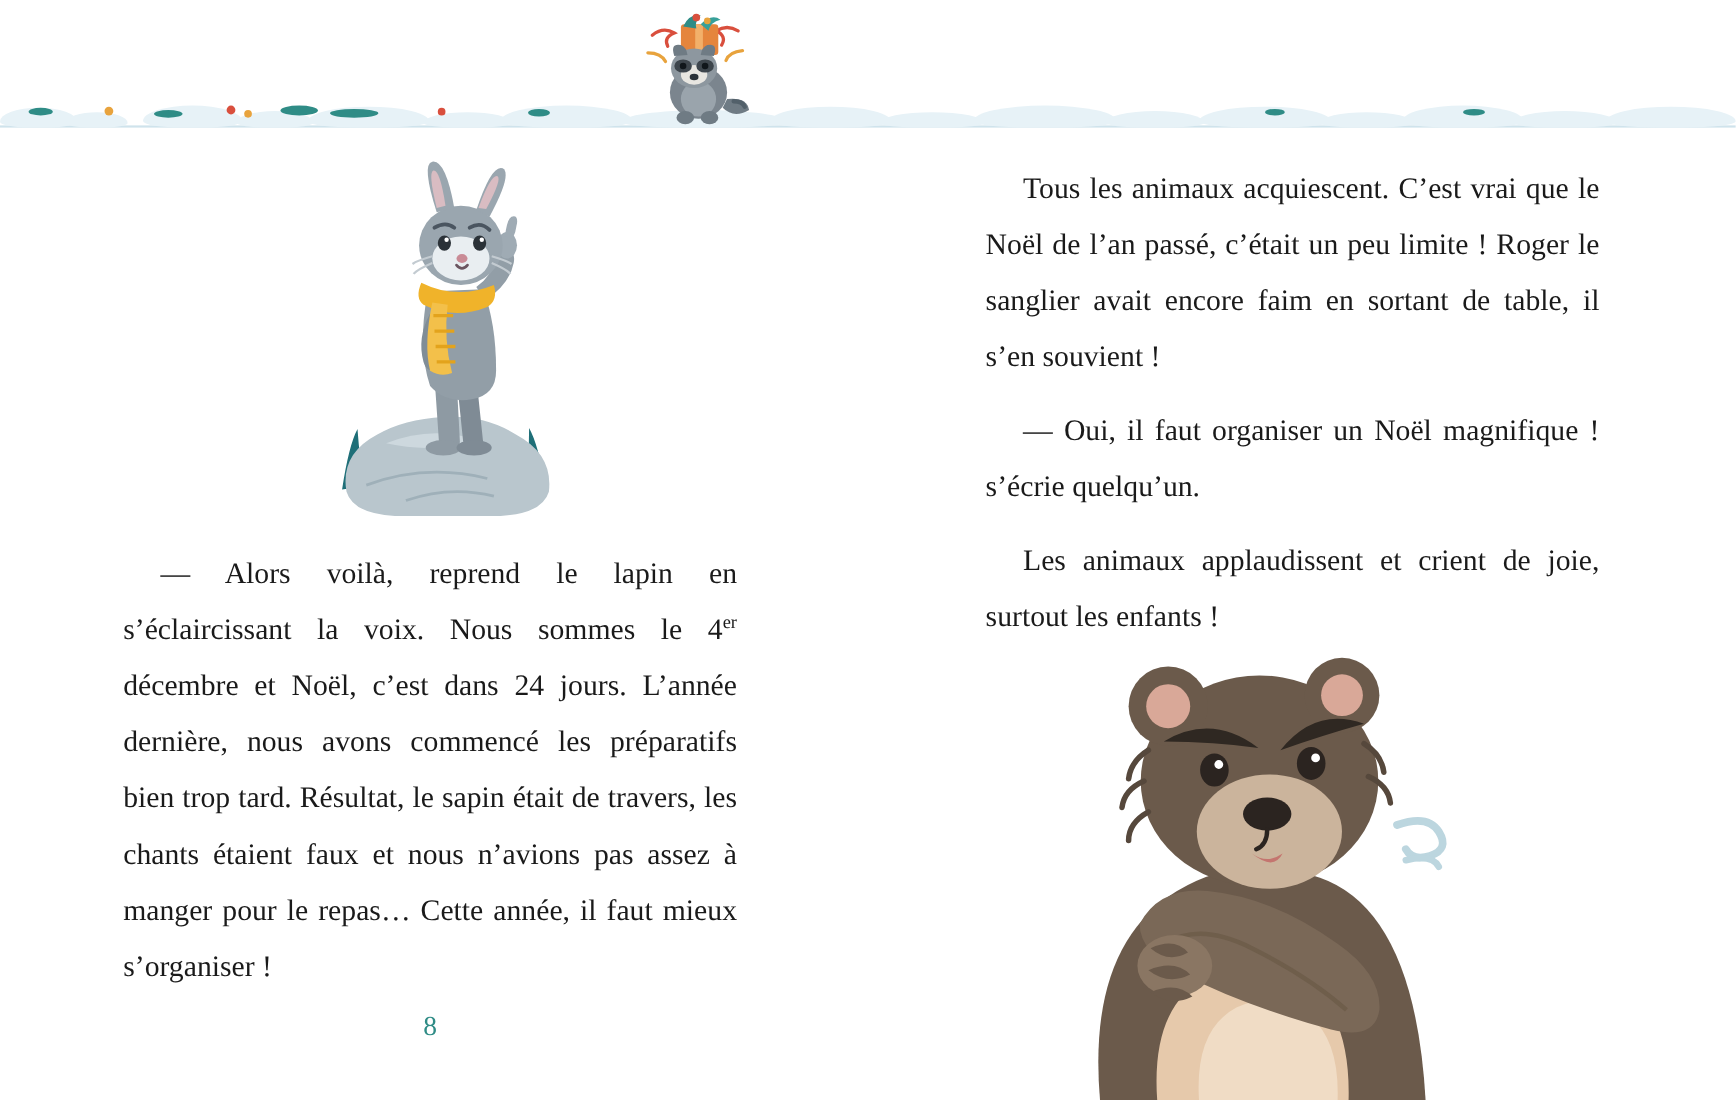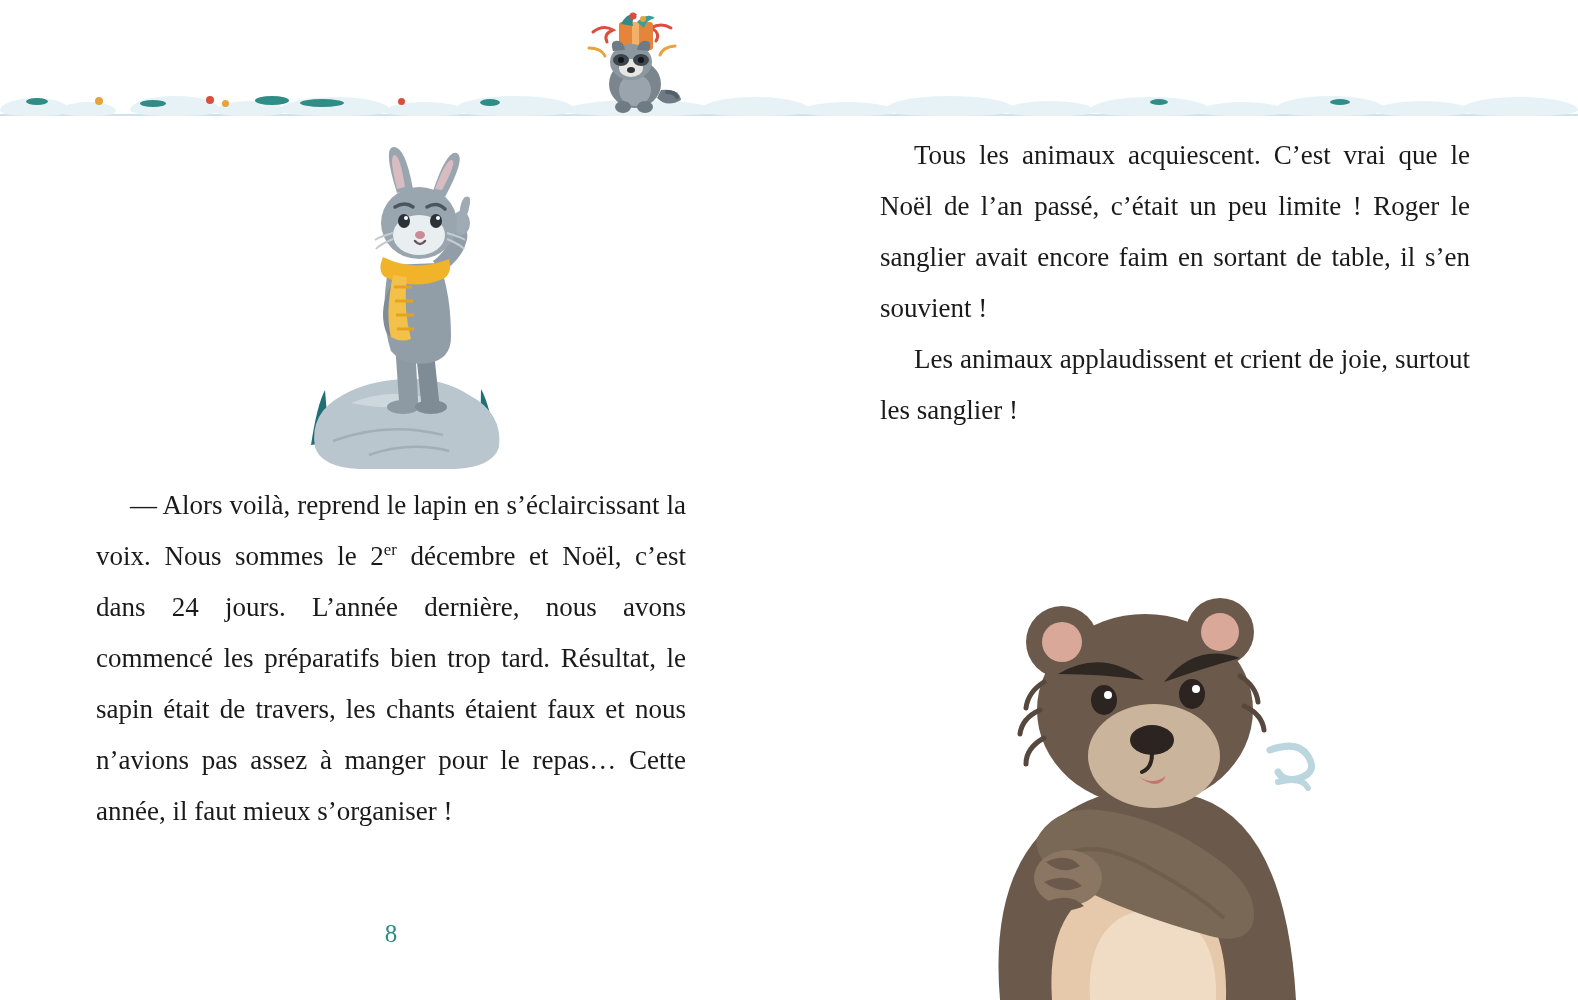--- a/index.html
+++ b/index.html
@@ -64,21 +64,21 @@
     width: 590px;
   }
   .col-right {
     position: absolute;
     left: 880px;
     top: 130px;
     width: 590px;
   }
 
   .bodytext p {
-    margin: 0;
+    margin: 16px;
     font-size: 27px;
     line-height: 51px;
     text-align: justify;
     text-justify: inter-word;
     hyphens: none;
   }
   .bodytext p.indent {
     text-indent: 34px;
   }
   .ord {
@@ -245,30 +245,31 @@
         <ellipse cx="129" cy="90" rx="5" ry="4" fill="#c98b96"></ellipse>
         <path d="M124 96 q5 6 10 0" stroke="#6b5560" stroke-width="2.5" fill="none" stroke-linecap="round"></path>
         <path d="M102 88 q-14 4 -18 7 M102 94 q-14 6 -17 10" stroke="#c3cbd1" stroke-width="2" fill="none"></path>
         <path d="M156 88 q14 4 18 7 M156 94 q14 6 17 10" stroke="#c3cbd1" stroke-width="2" fill="none"></path>
       </svg>
     </div>
   </div>
 
   <div class="bodytext">
     <p class="indent">
-      <span>— Alors voilà, reprend le lapin en s’éclaircissant la voix. Nous sommes le 2</span><span class="ord">er</span><span> décembre et Noël, c’est dans 24 jours. L’année dernière, nous avons commencé les préparatifs bien trop tard. Résultat, le sapin était de travers, les chants étaient faux et nous n’avions pas assez à manger pour le repas… Cette année, il faut mieux s’organiser !</span>
+      <span>— Alors voilà, reprend le lapin en s’éclaircissant la voix. Nous sommes le 4</span><span class="ord">er</span><span> décembre et Noël, c’est dans 24 jours. L’année dernière, nous avons commencé les préparatifs bien trop tard. Résultat, le sapin était de travers, les chants étaient faux et nous n’avions pas assez à manger pour le repas… Cette année, il faut mieux s’organiser !</span>
     </p>
   </div>
 </div>
 
 <div class="page-number">8</div>
 
 <div class="col-right bodytext">
   <p class="indent">Tous les animaux acquiescent. C’est vrai que le Noël de l’an passé, c’était un peu limite ! Roger le sanglier avait encore faim en sortant de table, il s’en souvient !</p>
-  <p class="indent">Les animaux applaudissent et crient de joie, surtout les sanglier !</p>
+  <p class="indent">— Oui, il faut organiser un Noël magnifique ! s’écrie quelqu’un.</p>
+  <p class="indent">Les animaux applaudissent et crient de joie, surtout les enfants !</p>
 </div>
 
 <div class="bear-wrap">
   <svg viewBox="0 0 450 410" width="450" height="410" aria-hidden="true">
 
     <path d="M330 160 q28 -10 38 6 q10 16 -8 22 q-16 5 -22 -6" stroke="#bcd6df" stroke-width="7" fill="none" stroke-linecap="round"></path>
     <path d="M338 192 q24 -6 30 6" stroke="#bcd6df" stroke-width="6" fill="none" stroke-linecap="round"></path>
 
     <path d="M60 410 q-12 -140 70 -190 q60 -36 130 -12 q86 30 96 202 z" fill="#6b5a4b"></path>
 

